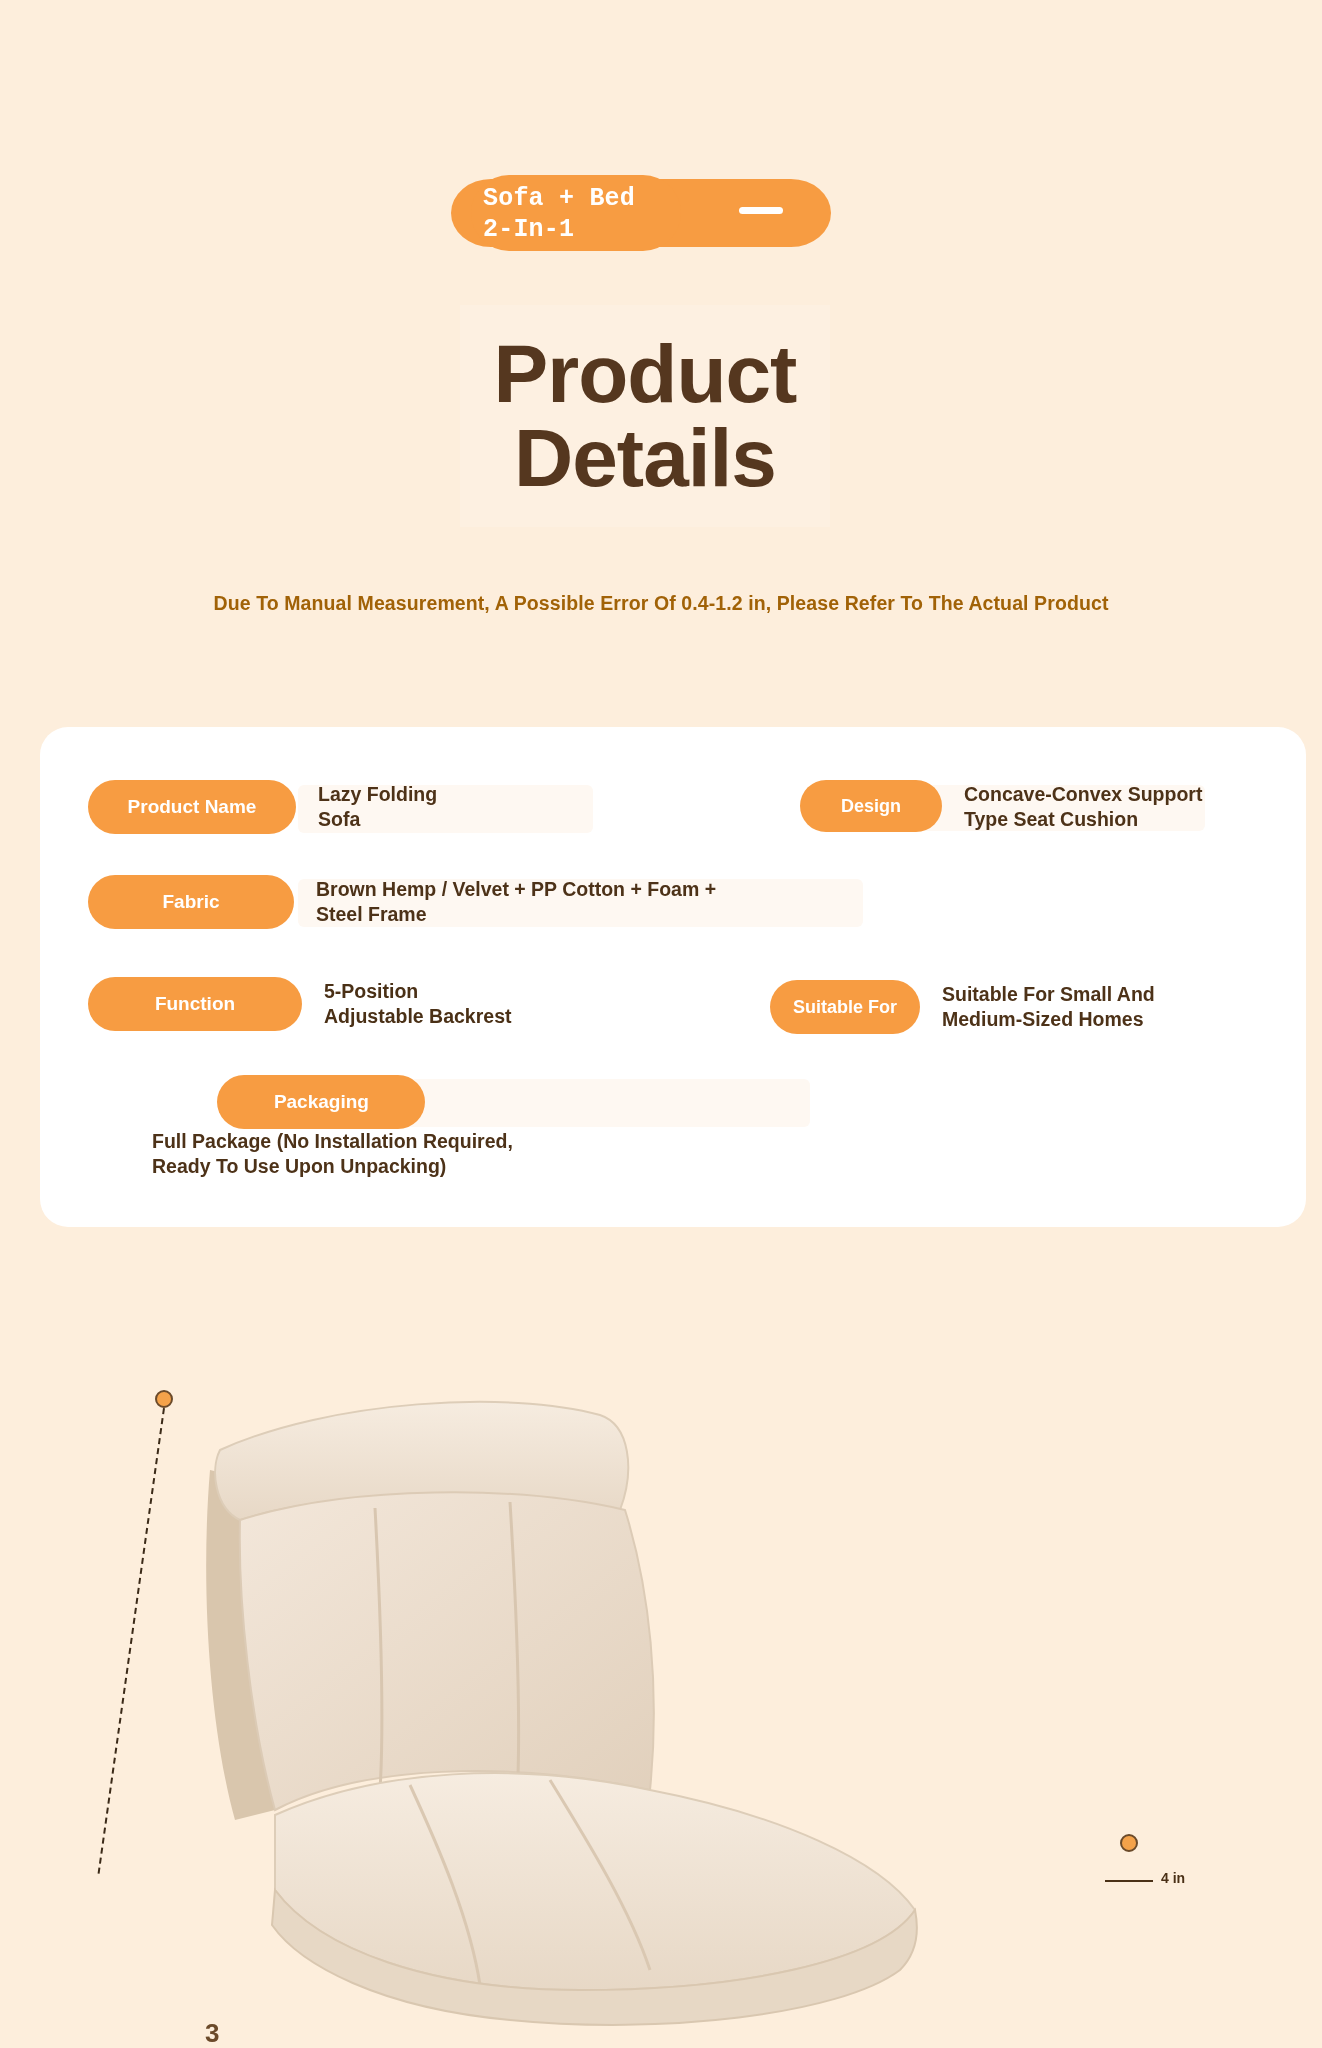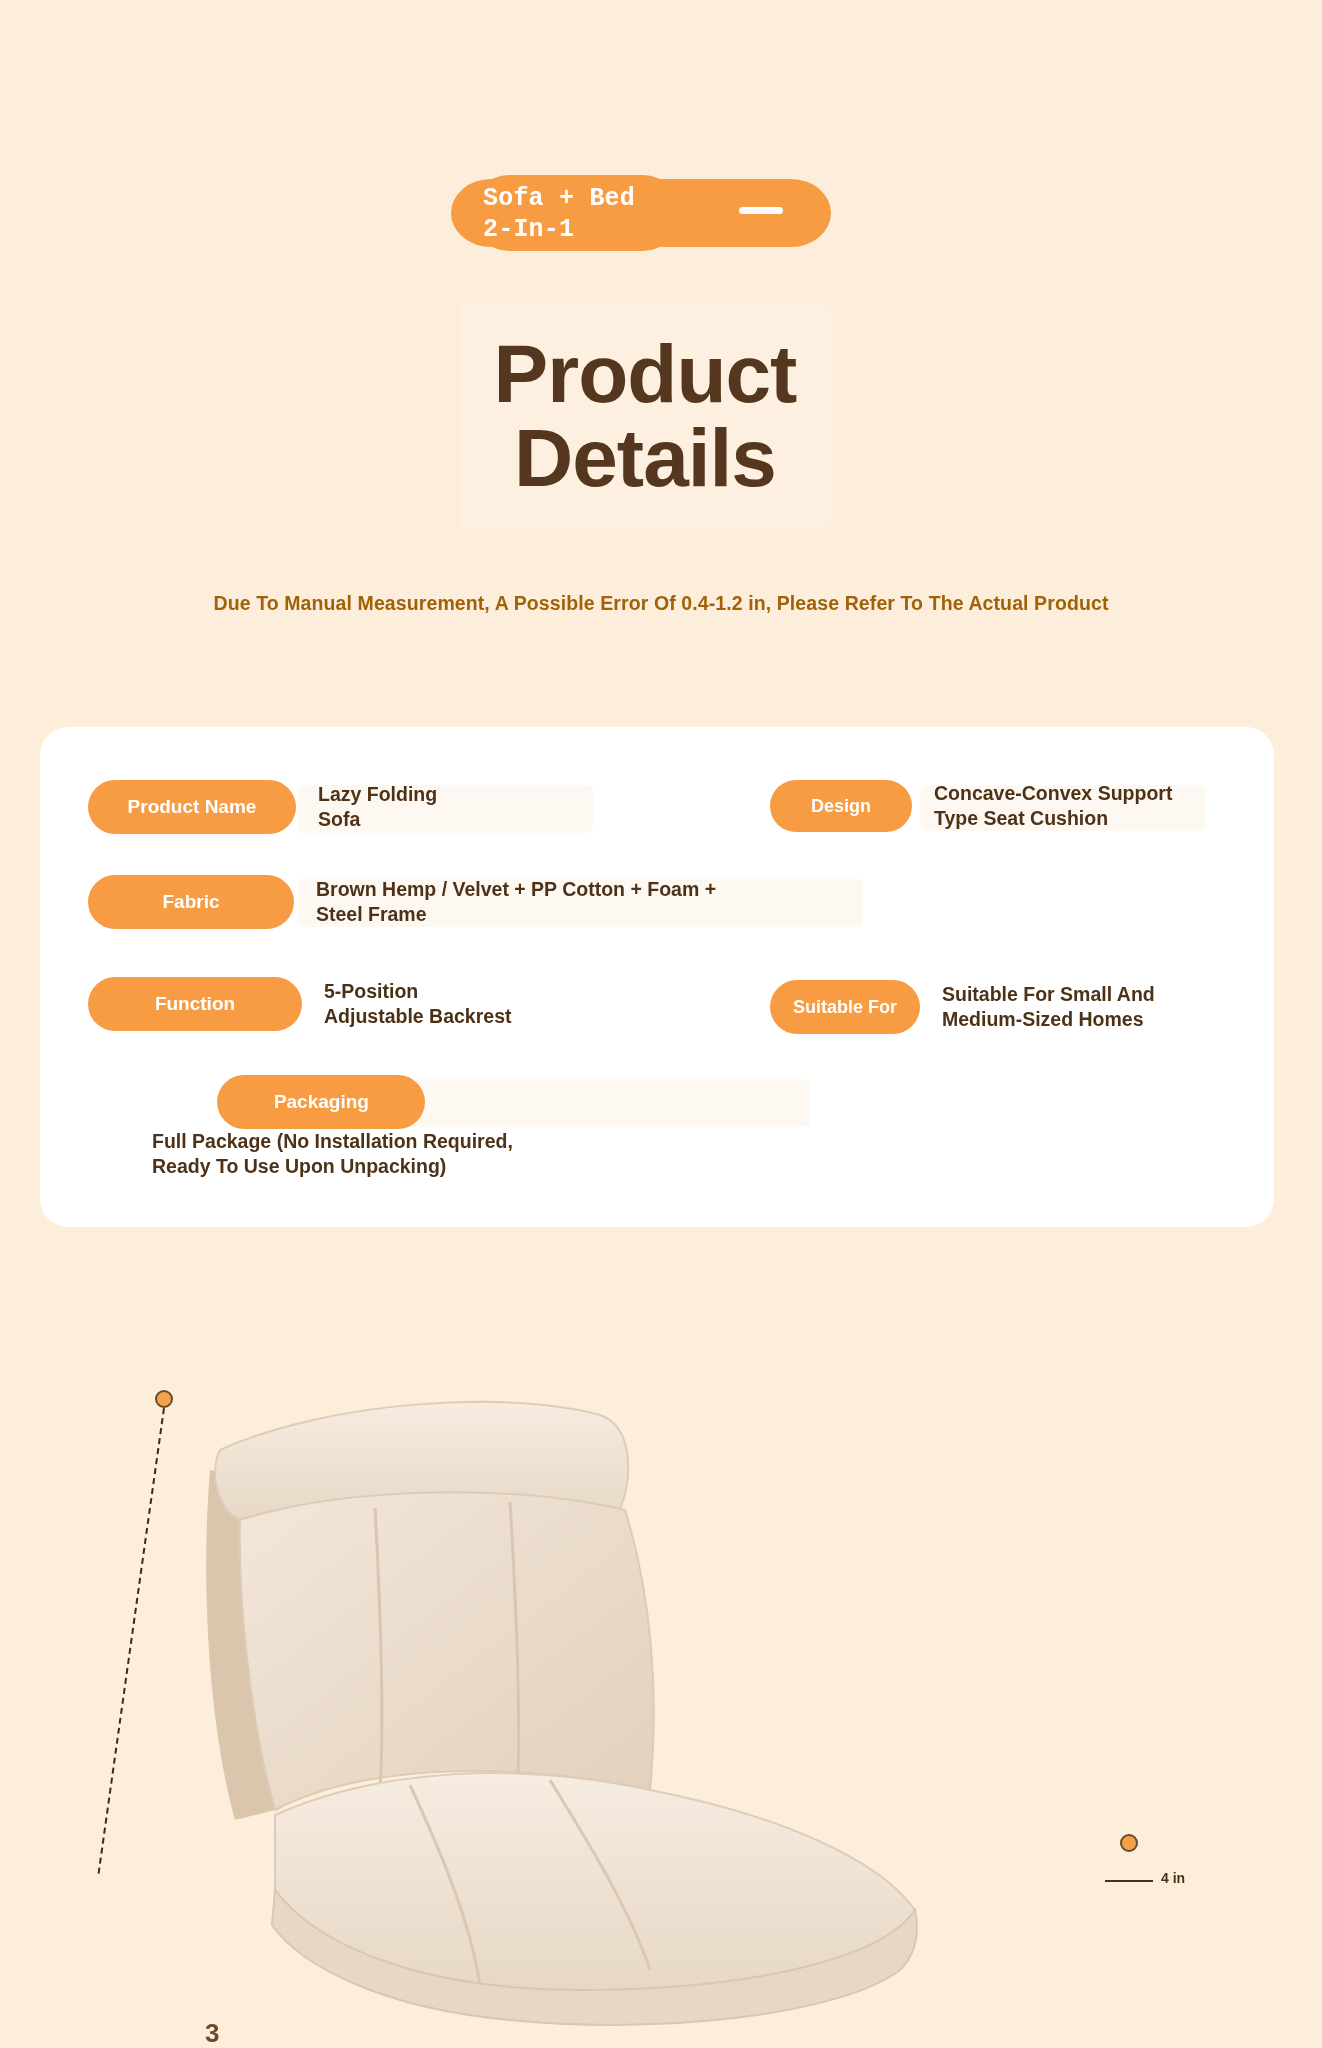--- a/index.html
+++ b/index.html
@@ -100,20 +100,21 @@
 
   
   .card {
     position: absolute;
     left: 40px;
     top: 727px;
     width: 1234px;
     height: 500px;
     background: #ffffff;
     border-radius: 28px;
+    padding-left: 32px;
   }
   .row {
     position: absolute;
     display: flex;
     align-items: center;
   }
   .chip {
     background: #f79c42;
     color: #ffffff;
     font-size: 19px;
@@ -129,21 +130,21 @@
     color: #4d3218;
     font-size: 19.5px;
     font-weight: bold;
     line-height: 25px;
     margin-left: 22px;
   }
   .val.thin { font-weight: bold; color:#4a3016; }
 
   .r1 { left: 48px;  top: 53px; }
   .r1 .chip { width: 208px; }
-  .r2 { left: 730px; top: 53px; }
+  .r2 { left: 760px; top: 53px; align-items: flex-end; }
   .r2 .chip { width: 142px; height: 52px; font-size: 18px;}
   .r3 { left: 48px;  top: 148px; }
   .r3 .chip { width: 206px; }
   .r4 { left: 48px;  top: 250px; }
   .r4 .chip { width: 214px; }
   .r5 { left: 730px; top: 253px; }
   .r5 .chip { width: 150px; font-size: 18px; }
   .r6 { left: 90px;  top: 348px; flex-direction: column; }
   .r6 .chip { width: 208px; }
 

